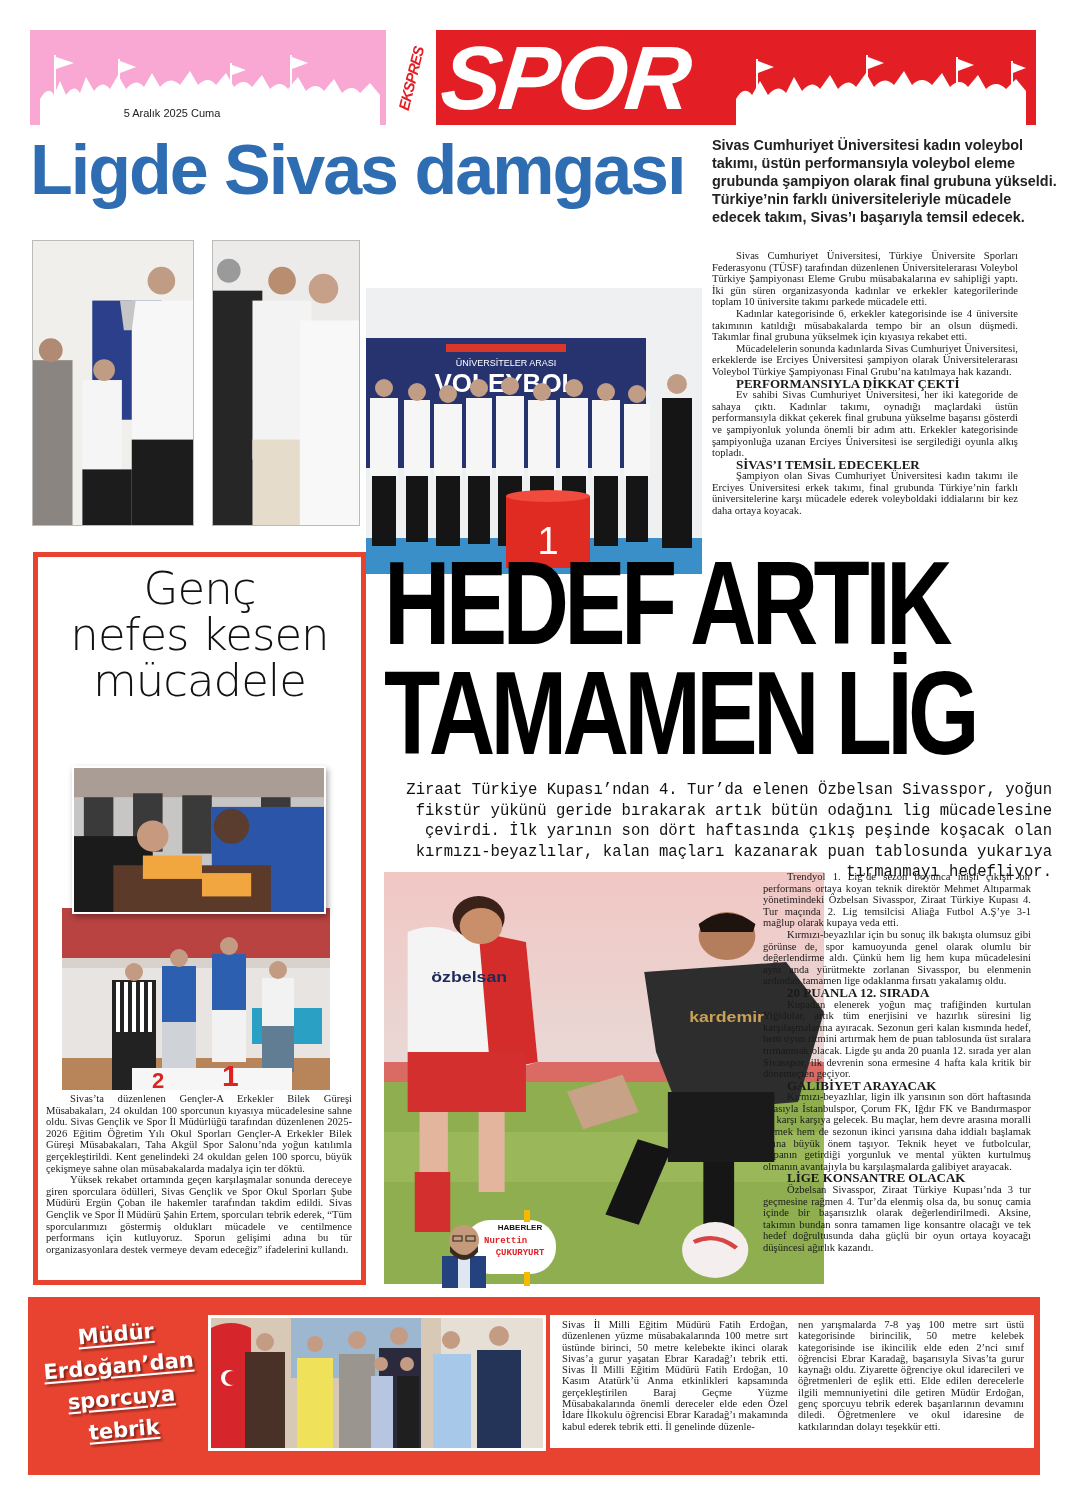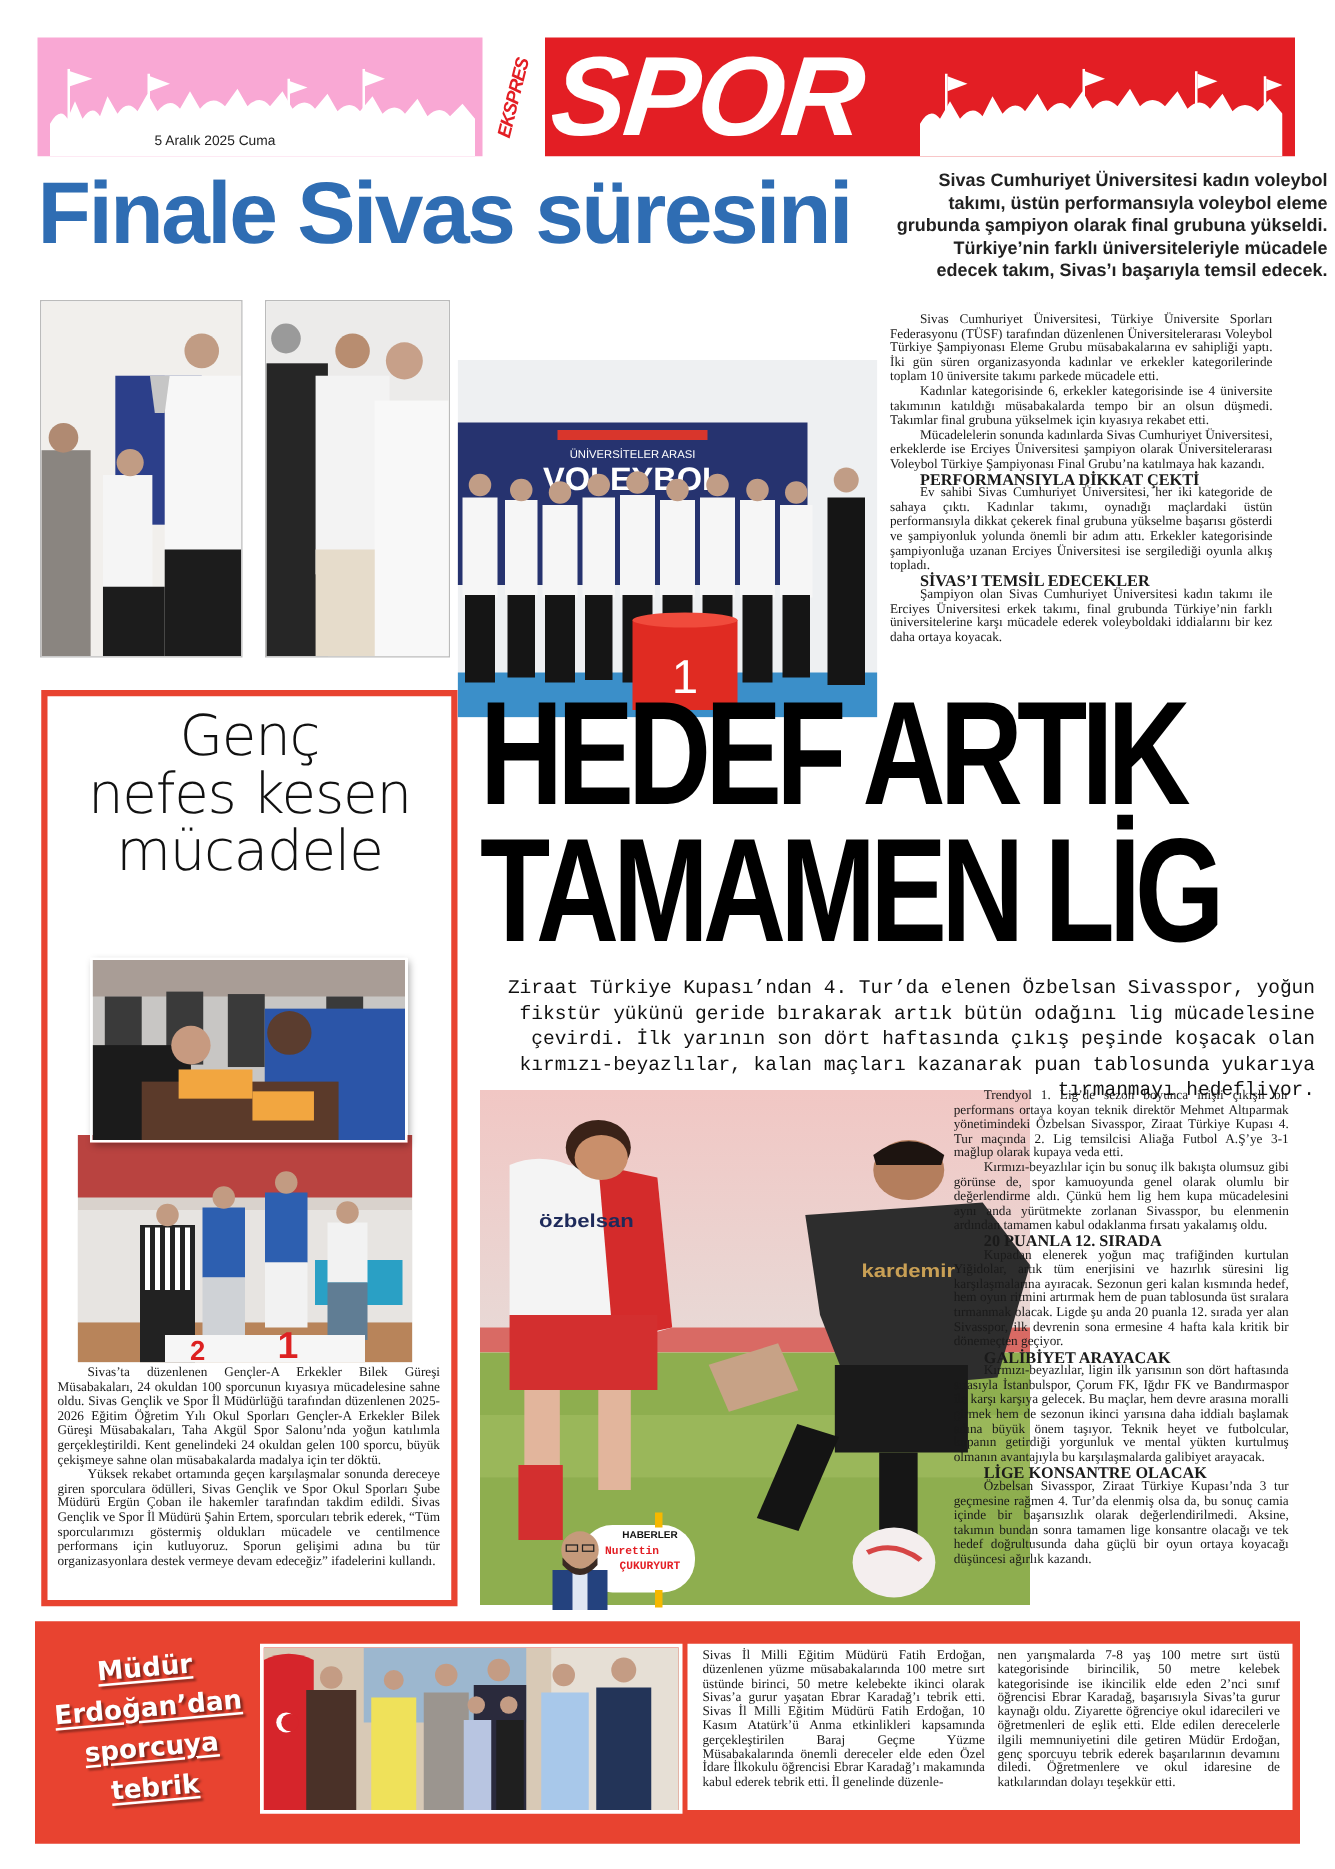--- a/index.html
+++ b/index.html
@@ -18,21 +18,21 @@
   .ekspres span { position: absolute; left: -26px; top: 34px; transform: rotate(-76deg); transform-origin: center;
     font-family: "Liberation Sans", sans-serif; font-weight: bold; font-style: italic; font-size: 15px; color: #e31e24;
     letter-spacing: -1px; white-space: nowrap; width: 90px; text-align: center; }
   .spor-word { position: absolute; left: 412px; top: 2px; font-family: "Liberation Sans", sans-serif; font-weight: bold;
     font-style: italic; font-size: 90px; line-height: 92px; color: #fff; letter-spacing: -2px; transform: skewX(-6deg); }
 
   
   .headline-blue { position: absolute; left: 30px; top: 130px; width: 680px; font-family: "Liberation Sans", sans-serif;
     font-weight: bold; font-size: 70px; line-height: 80px; color: #2f6db3; letter-spacing: -2px; white-space: nowrap; }
   .top-spot { position: absolute; left: 712px; top: 136px; width: 350px; font-family: "Liberation Sans", sans-serif;
-    font-weight: bold; font-size: 14.4px; line-height: 18px; text-align: right; color: #222; }
+    font-weight: bold; font-size: 14.4px; line-height: 18px; text-align: left; color: #222; }
   .photo { position: absolute; overflow: hidden; }
   .photo svg { width: 100%; height: 100%; display: block; }
   .body-text { font-family: "Liberation Serif", serif; font-size: 10.6px; line-height: 11.6px; color: #1a1a1a; text-align: justify; }
   .body-text p { text-indent: 24px; }
   .body-text h4 { font-size: 13px; font-weight: bold; padding-left: 24px; line-height: 11.6px; }
   .col-top { position: absolute; left: 712px; top: 250px; width: 306px; }
 
   
   .red-box { position: absolute; left: 33px; top: 552px; width: 333px; height: 733px; border: 5px solid #e84330; }
   .genc-head { position: absolute; left: 38px; top: 566px; width: 323px; text-align: center;
@@ -107,21 +107,21 @@
             <path d="M222 4 L238 10 L222 16 Z"></path>
           <rect x="275" y="6" width="2" height="30"></rect>
             <path d="M277 8 L290 13 L277 18 Z"></path>
         </g>
       </svg>
     </div>
   </div>
   <div class="spor-word">SPOR</div>
 </div>
 
-<h1 class="headline-blue">Finale Sivas süresini</h1>
+<h1 class="headline-blue">Ligde Sivas damgası</h1>
 <div class="top-spot">Sivas Cumhuriyet Üniversitesi kadın voleybol takımı, üstün performansıyla voleybol eleme grubunda şampiyon olarak final grubuna yükseldi. Türkiye’nin farklı üniversiteleriyle mücadele edecek takım, Sivas’ı başarıyla temsil edecek.</div>
 
 <div class="photo" style="left:32px;top:240px;width:162px;height:286px;border:1px solid #bbb;">
   <svg viewBox="0 0 162 286" preserveAspectRatio="none">
     <rect width="162" height="286" fill="#f1efec"></rect>
     <rect x="60" y="60" width="70" height="120" fill="#2c3f8a"></rect>
     <rect x="0" y="120" width="40" height="166" fill="#8a8580"></rect>
     <rect x="50" y="140" width="40" height="146" fill="#f5f5f5"></rect>
     <rect x="100" y="60" width="62" height="226" fill="#f7f7f7"></rect>
     <rect x="100" y="200" width="62" height="86" fill="#1c1c1c"></rect>
@@ -320,21 +320,21 @@
   </div>
   <div class="bar1"></div>
   <div class="bar2"></div>
   <div class="lbl">HABERLER</div>
   <div class="nm1">Nurettin</div>
   <div class="nm2">ÇUKURYURT</div>
 </div>
 
 <div class="col-main body-text">
   <p>Trendyol 1. Lig’de sezon boyunca inişli çıkışlı bir performans ortaya koyan teknik direktör Mehmet Altıparmak yönetimindeki Özbelsan Sivasspor, Ziraat Türkiye Kupası 4. Tur maçında 2. Lig temsilcisi Aliağa Futbol A.Ş’ye 3-1 mağlup olarak kupaya veda etti.</p>
-  <p>Kırmızı-beyazlılar için bu sonuç ilk bakışta olumsuz gibi görünse de, spor kamuoyunda genel olarak olumlu bir değerlendirme aldı. Çünkü hem lig hem kupa mücadelesini aynı anda yürütmekte zorlanan Sivasspor, bu elenmenin ardından tamamen kabul odaklanma fırsatı yakalamış oldu.</p>
+  <p>Kırmızı-beyazlılar için bu sonuç ilk bakışta olumsuz gibi görünse de, spor kamuoyunda genel olarak olumlu bir değerlendirme aldı. Çünkü hem lig hem kupa mücadelesini aynı anda yürütmekte zorlanan Sivasspor, bu elenmenin ardından tamamen lige odaklanma fırsatı yakalamış oldu.</p>
   <h4>20 PUANLA 12. SIRADA</h4>
   <p>Kupadan elenerek yoğun maç trafiğinden kurtulan Yiğidolar, artık tüm enerjisini ve hazırlık süresini lig karşılaşmalarına ayıracak. Sezonun geri kalan kısmında hedef, hem oyun ritmini artırmak hem de puan tablosunda üst sıralara tırmanmak olacak. Ligde şu anda 20 puanla 12. sırada yer alan Sivasspor, ilk devrenin sona ermesine 4 hafta kala kritik bir dönemeçten geçiyor.</p>
   <h4>GALİBİYET ARAYACAK</h4>
   <p>Kırmızı-beyazlılar, ligin ilk yarısının son dört haftasında sırasıyla İstanbulspor, Çorum FK, Iğdır FK ve Bandırmaspor ile karşı karşıya gelecek. Bu maçlar, hem devre arasına moralli girmek hem de sezonun ikinci yarısına daha iddialı başlamak adına büyük önem taşıyor. Teknik heyet ve futbolcular, kupanın getirdiği yorgunluk ve mental yükten kurtulmuş olmanın avantajıyla bu karşılaşmalarda galibiyet arayacak.</p>
   <h4>LİGE KONSANTRE OLACAK</h4>
   <p>Özbelsan Sivasspor, Ziraat Türkiye Kupası’nda 3 tur geçmesine rağmen 4. Tur’da elenmiş olsa da, bu sonuç camia içinde bir başarısızlık olarak değerlendirilmedi. Aksine, takımın bundan sonra tamamen lige konsantre olacağı ve tek hedef doğrultusunda daha güçlü bir oyun ortaya koyacağı düşüncesi ağırlık kazandı.</p>
 </div>
 
 <div class="bottom-band"></div>
 <div class="mudur">

